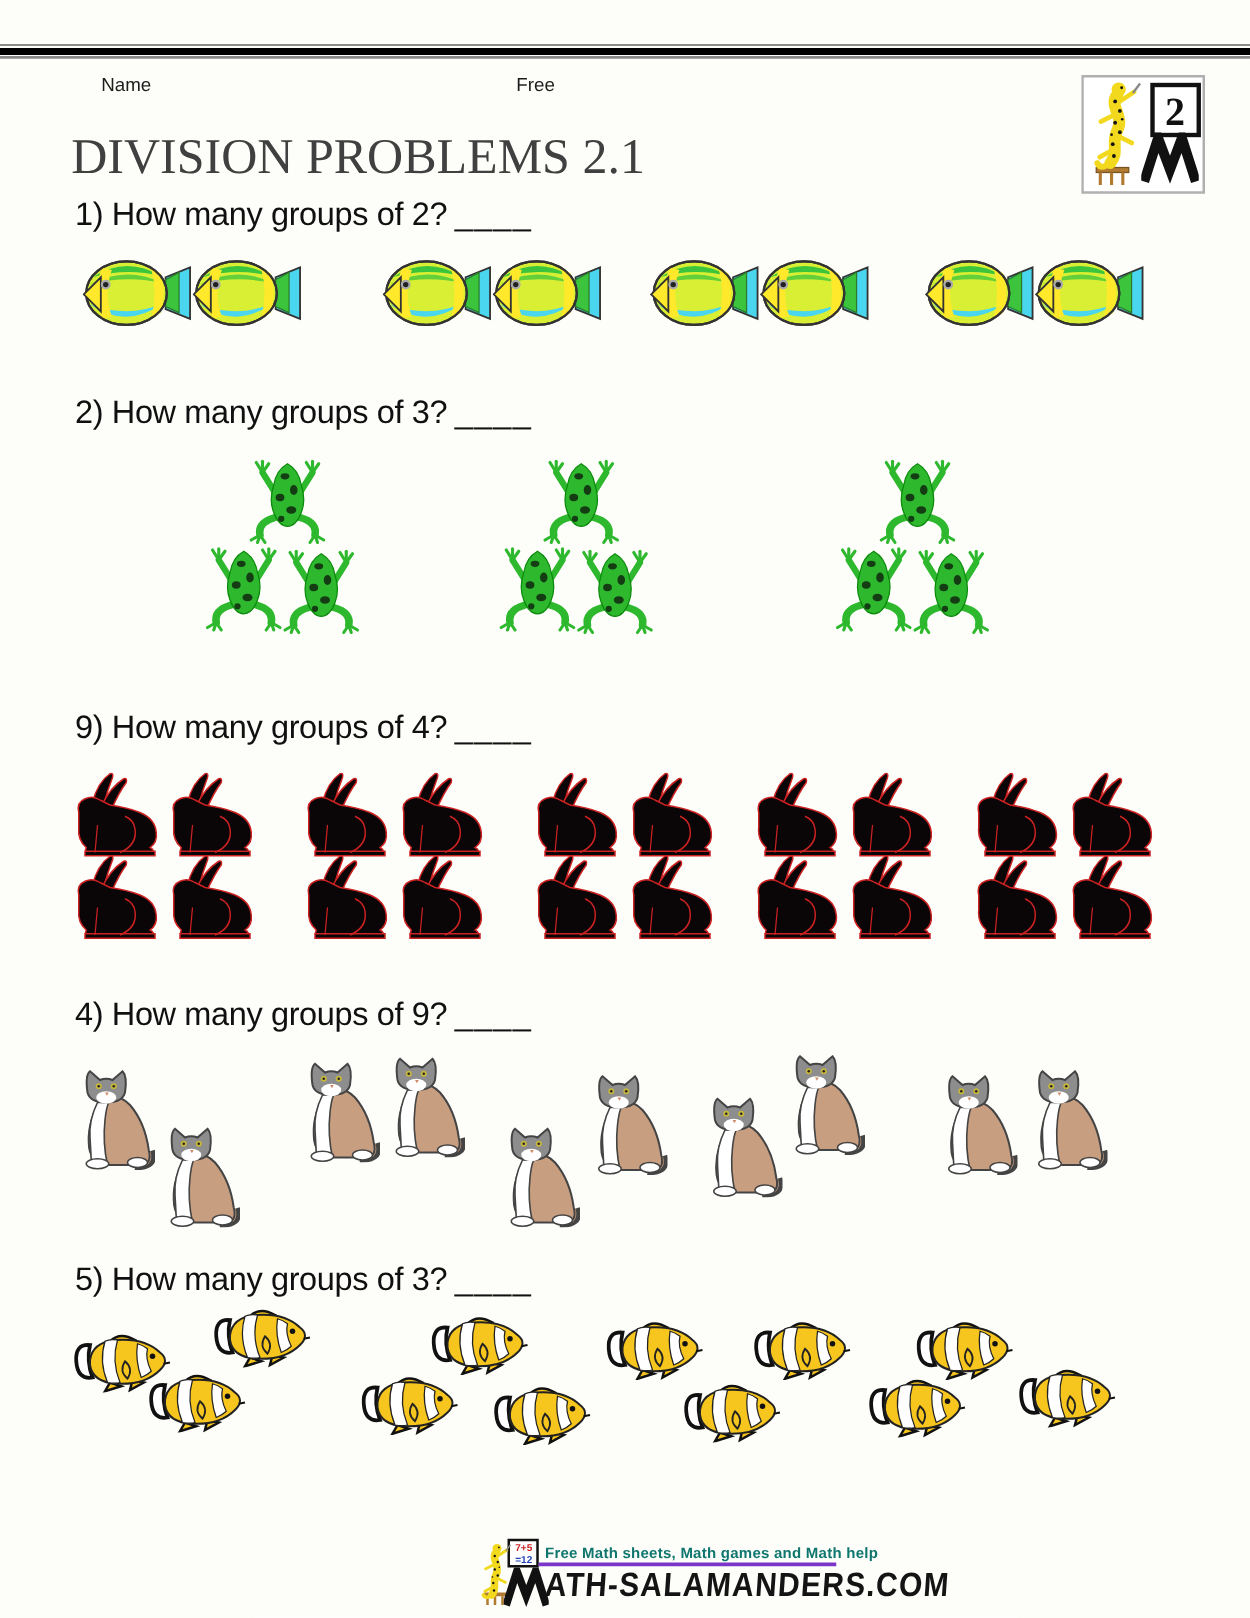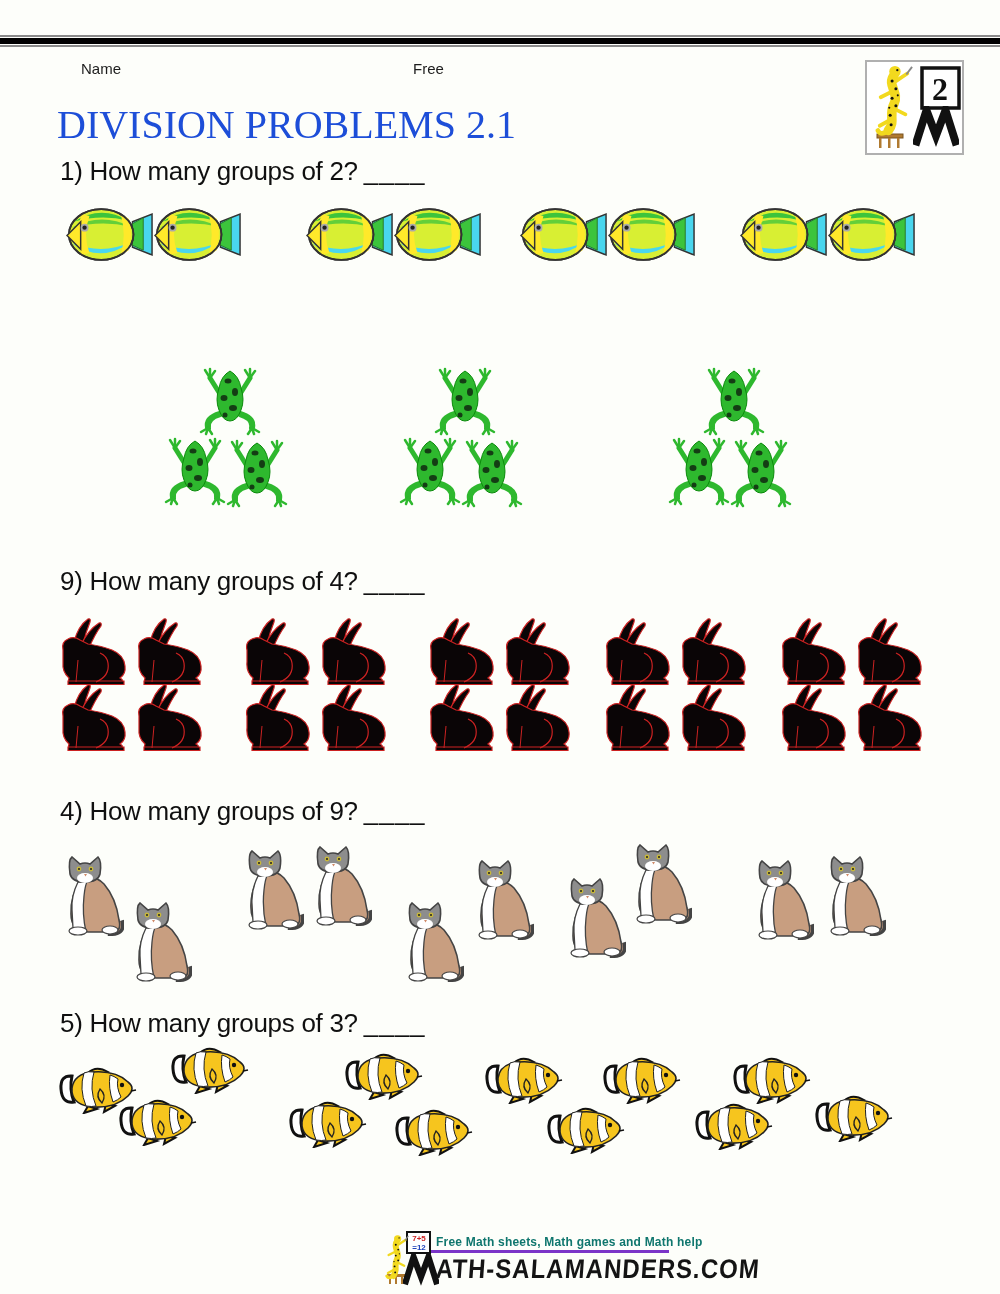--- a/index.html
+++ b/index.html
@@ -171,24 +171,27 @@
     <g>
       <use href="#s-logo-m" x="48" y="46" width="46" height="42"></use>
     </g>
     <rect x="12" y="74" width="26" height="4" fill="#b07a30" stroke="#7a5420" stroke-width="1"></rect>
     <rect x="14" y="78" width="2.5" height="10" fill="#b07a30"></rect>
     <rect x="23" y="78" width="2.5" height="10" fill="#b07a30"></rect>
     <rect x="32" y="78" width="2.5" height="10" fill="#b07a30"></rect>
     <use href="#s-salamander" x="8" y="4" width="42" height="76"></use>
   </svg>
 
-  <div class="page-title" style="color: #1d4ed8;">DIVISION PROBLEMS 2.1</div>
+  <div class="page-title" style="color: #404040;">DIVISION PROBLEMS 2.1</div>
 
   <div class="question q1">
     <span>1) How many groups of 2?</span><span class="blank">____</span>
+  </div>
+  <div class="question q2">
+    <span>2) How many groups of 3?</span><span class="blank">____</span>
   </div>
   <div class="question q3">
     <span>9) How many groups of 4?</span><span class="blank">____</span>
   </div>
   <div class="question q4">
     <span>4) How many groups of 9?</span><span class="blank">____</span>
   </div>
   <div class="question q5">
     <span>5) How many groups of 3?</span><span class="blank">____</span>
   </div>

